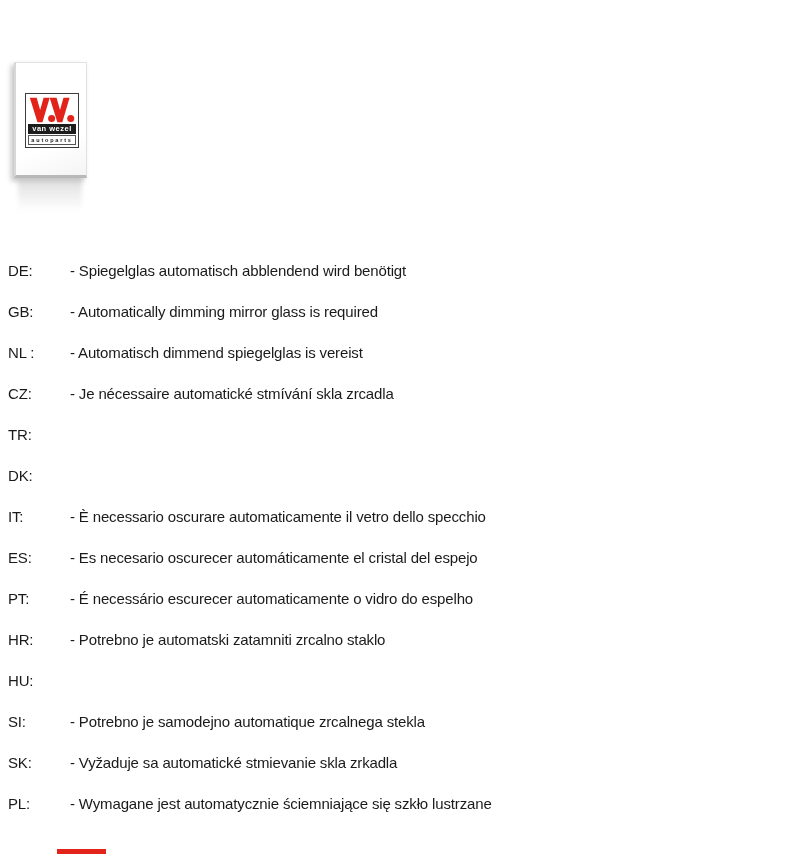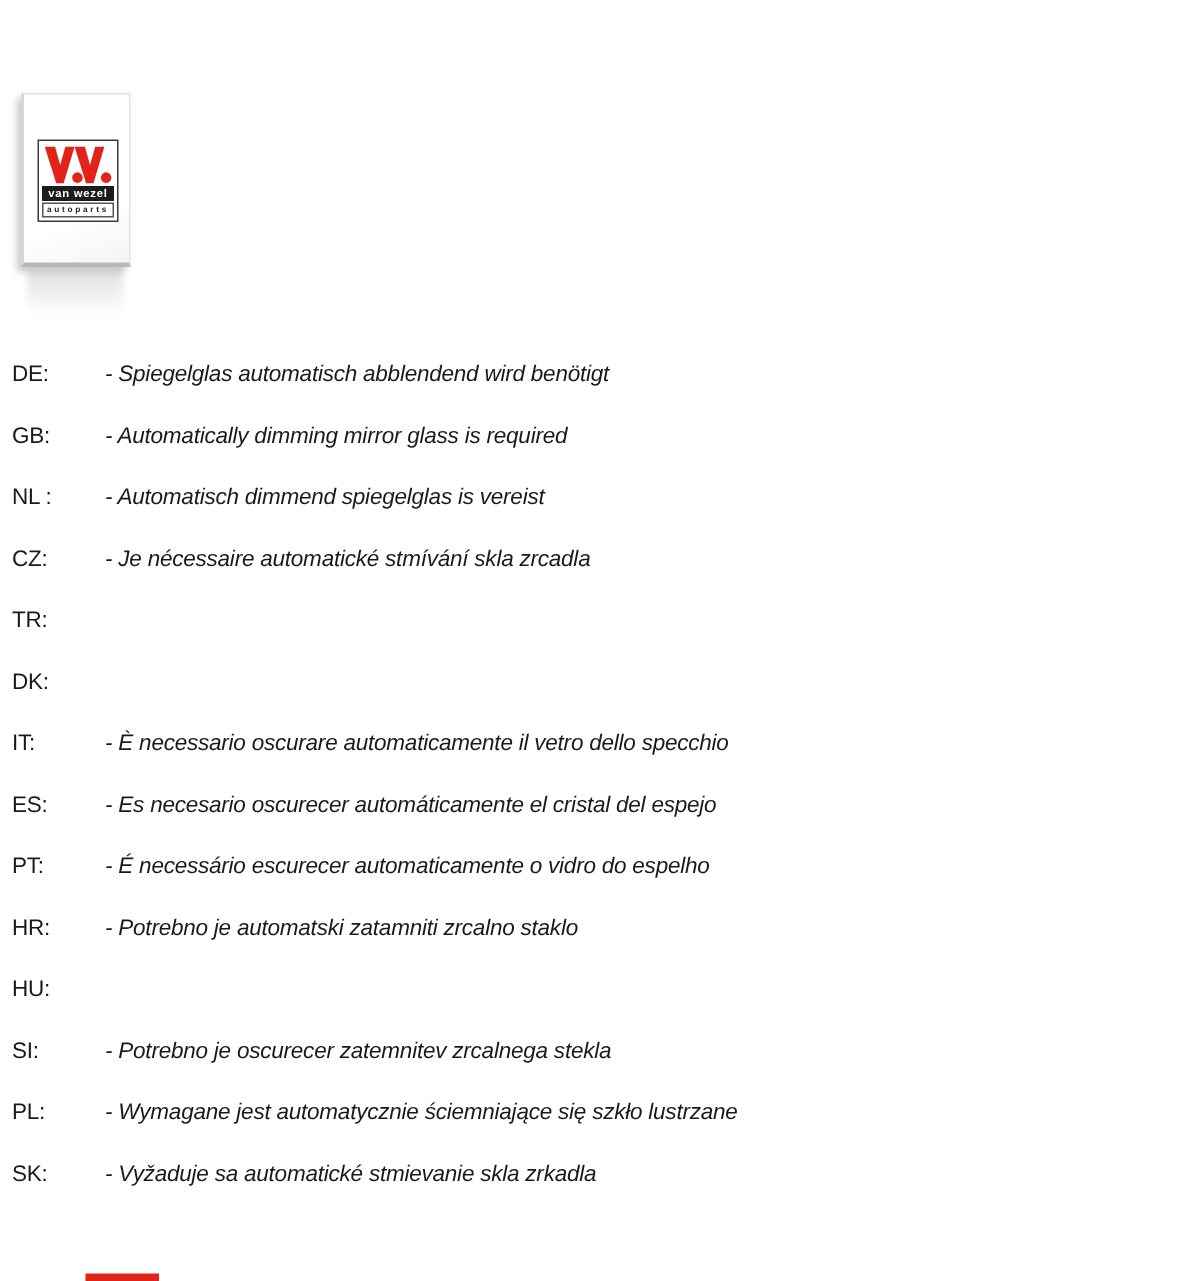--- a/index.html
+++ b/index.html
@@ -83,34 +83,33 @@
 
   
   .t-list {
     position: absolute;
     left: 8px;
     top: 240px;
     right: 0;
   }
   .t-row {
     display: flex;
-    align-items: flex-start;
+    align-items: flex-end;
     height: 41px;
     font-size: 15px;
     line-height: 20px;
     letter-spacing: -0.15px;
   }
   .t-lang {
     flex: 0 0 62px;
     width: 62px;
   }
   .t-text {
     flex: 1 1 auto;
     white-space: nowrap;
-    font-style: italic;
   }
 
   
   .bottom-red-bar {
     position: absolute;
     left: 57px;
     top: 849px;
     width: 49px;
     height: 5px;
   }
@@ -185,29 +184,29 @@
     <span class="t-lang">HR:</span>
     <span class="t-text">- Potrebno je automatski zatamniti zrcalno staklo</span>
   </div>
 
   <div class="t-row">
     <span class="t-lang">HU:</span>
   </div>
 
   <div class="t-row">
     <span class="t-lang">SI:</span>
-    <span class="t-text">- Potrebno je oscurecer zatemnitev zrcalnega stekla</span>
+    <span class="t-text">- Potrebno je samodejno automatique zrcalnega stekla</span>
+  </div>
+
+  <div class="t-row">
+    <span class="t-lang">SK:</span>
+    <span class="t-text">- Vyžaduje sa automatické stmievanie skla zrkadla</span>
   </div>
 
   <div class="t-row">
     <span class="t-lang">PL:</span>
     <span class="t-text">- Wymagane jest automatycznie ściemniające się szkło lustrzane</span>
   </div>
-
-  <div class="t-row">
-    <span class="t-lang">SK:</span>
-    <span class="t-text">- Vyžaduje sa automatické stmievanie skla zrkadla</span>
-  </div>
 </div>
 
   <div class="bottom-red-bar" style="background: rgb(226, 35, 26);"></div>
 
 </div>
 
 </body></html>

